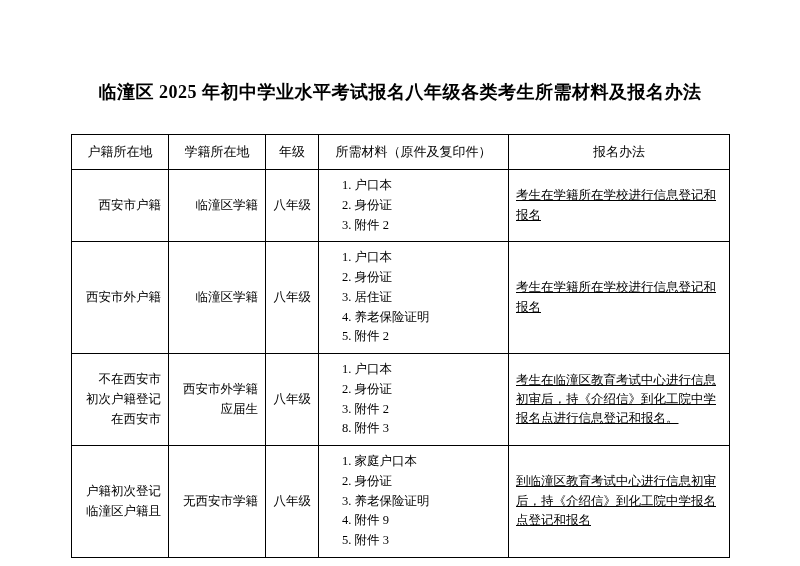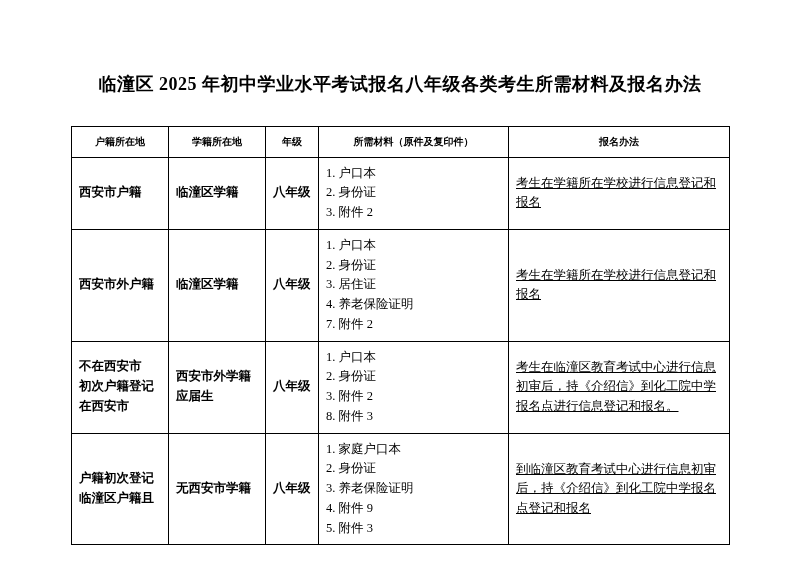--- a/index.html
+++ b/index.html
@@ -12,21 +12,21 @@
     height: 566px;
     font-family: "Liberation Serif", "DejaVu Serif", serif;
     color: #000000;
     position: relative;
     overflow: hidden;
   }
   .page {
     width: 800px;
     height: 496px;
     box-sizing: border-box;
-    padding: 0;
+    padding: 8px;
     position: relative;
   }
   .doc-title {
     text-align: center;
     font-size: 18px;
     font-weight: bold;
     letter-spacing: 0.5px;
     margin: 0;
     padding-top: 72px;
     padding-bottom: 0;
@@ -46,43 +46,43 @@
   table.main-table td {
     border: 1px solid #000000;
     vertical-align: middle;
     font-size: 12.5px;
     line-height: 1.55;
     padding: 6px 7px;
     font-family: "Liberation Serif", "DejaVu Serif", serif;
   }
   table.main-table th {
     text-align: center;
-    font-weight: bold;
+    font-weight: normal;
     padding: 7px 4px;
-    font-size: 10px;
+    font-size: 13px;
   }
   col.c1 { width: 97px; }
   col.c2 { width: 97px; }
   col.c3 { width: 53px; }
   col.c4 { width: 190px; }
   col.c5 { width: 221px; }
 
   .cell-center {
-    text-align: left;
-    font-weight: bold;
+    text-align: right;
   }
   .materials {
     margin: 0;
     padding: 0;
     list-style: none;
     text-align: left;
   }
   .materials li {
     white-space: nowrap;
     line-height: 1.58;
+    margin-left: 16px;
   }
   .multi-line {
     line-height: 1.58;
   }
   .multi-line div {
     white-space: nowrap;
   }
   .note-text {
     text-align: left;
     line-height: 1.62;
@@ -149,21 +149,21 @@
               <div>临潼区学籍</div>
             </div>
           </td>
           <td class="cell-center">八年级</td>
           <td>
             <ul class="materials">
               <li>1. 户口本</li>
               <li>2. 身份证</li>
               <li>3. 居住证</li>
               <li>4. 养老保险证明</li>
-              <li>7. 附件 2</li>
+              <li>5. 附件 2</li>
             </ul>
           </td>
           <td class="note-text">考生在学籍所在学校进行信息登记和报名</td>
         </tr>
 
         <tr>
           <td class="cell-center">
             <div class="multi-line">
               <div>不在西安市</div>
               <div>初次户籍登记</div>

